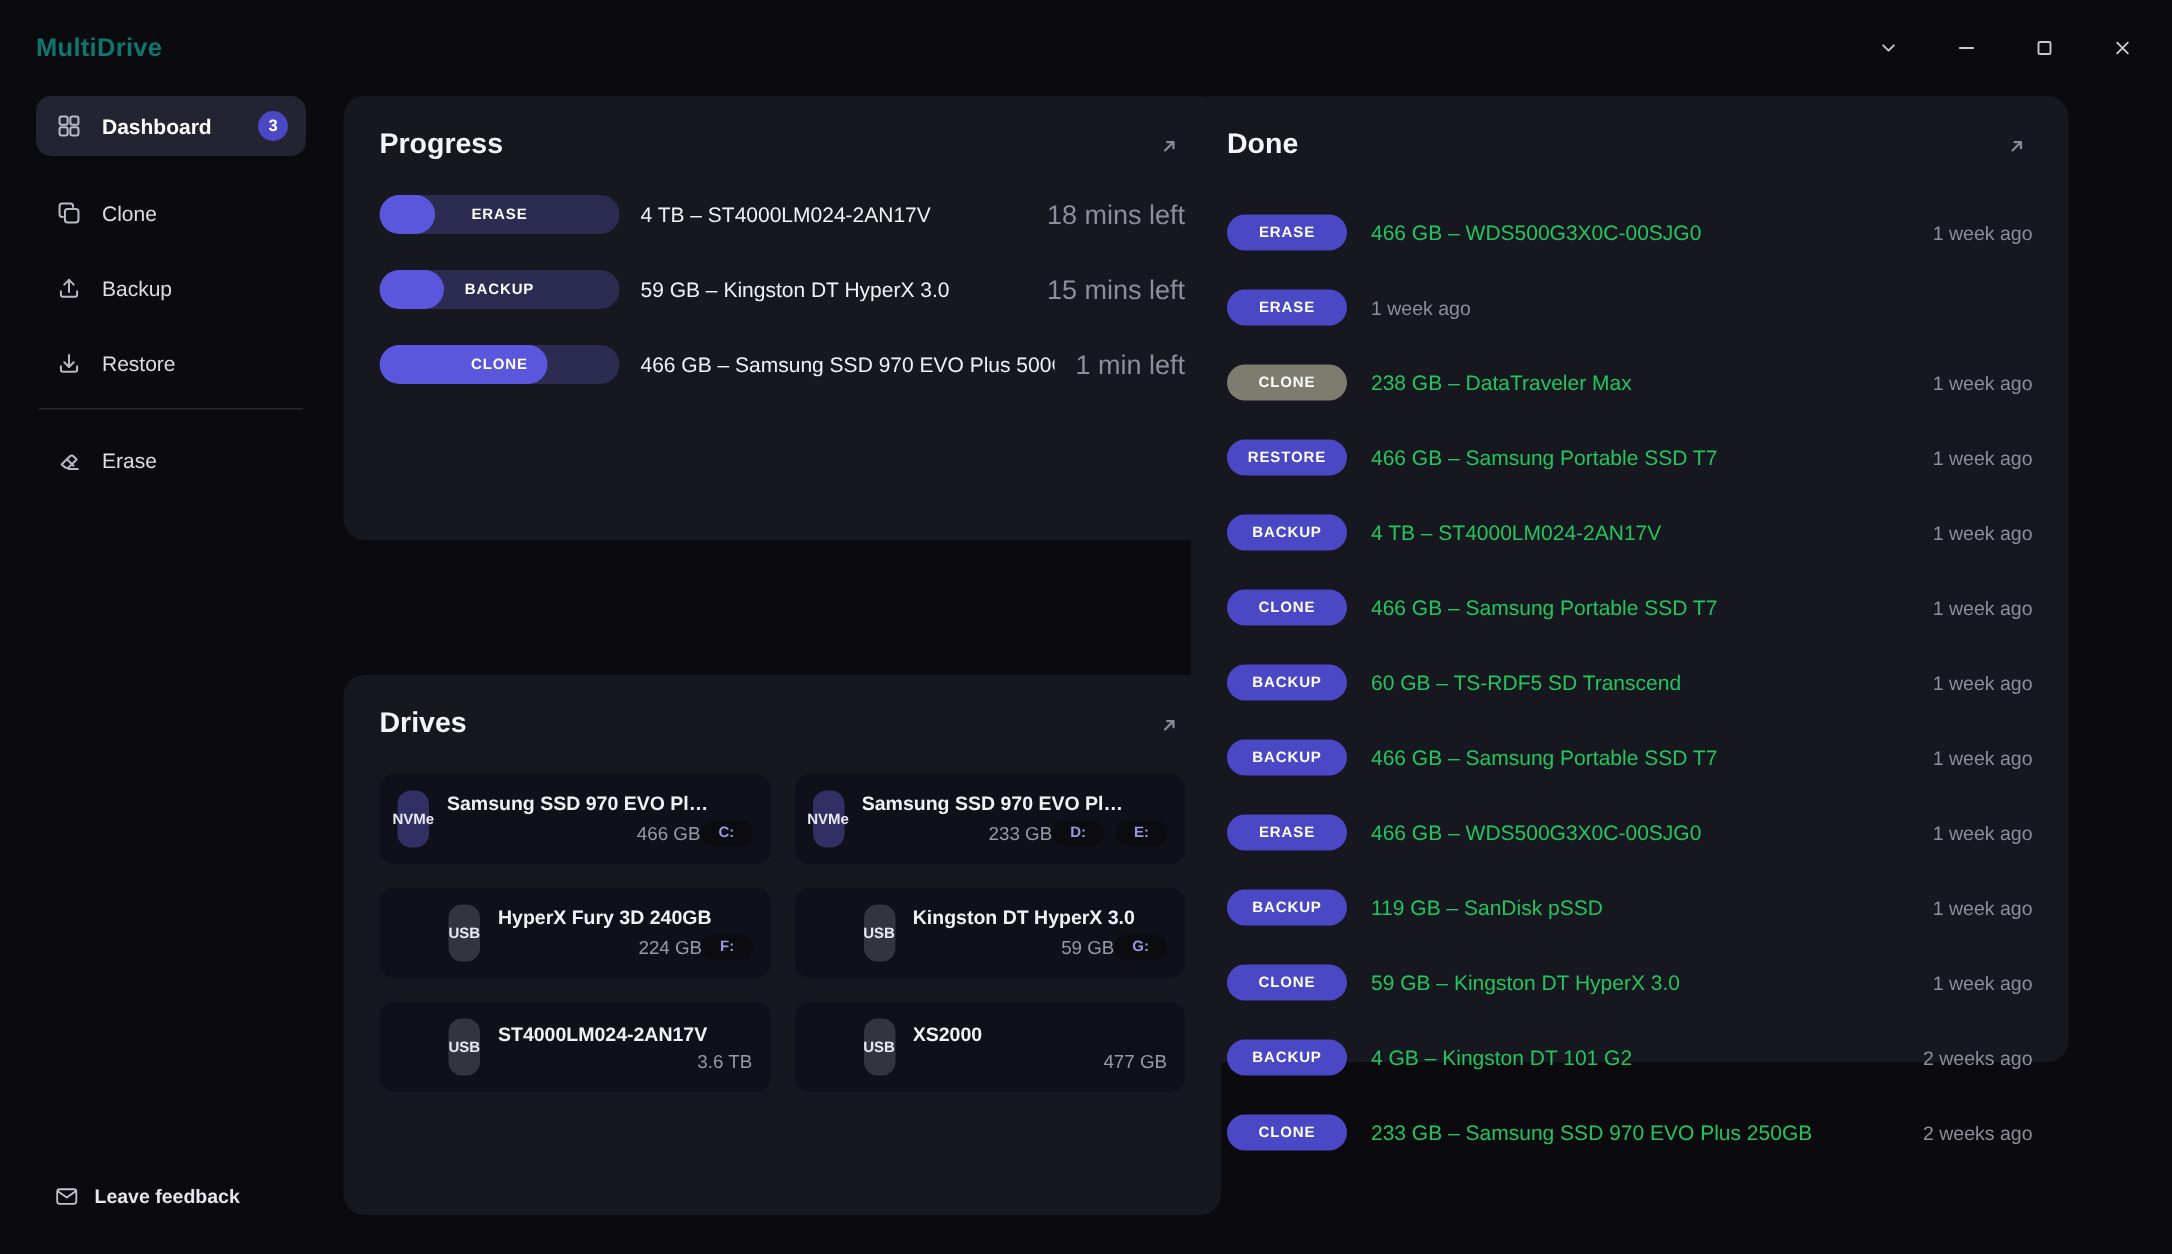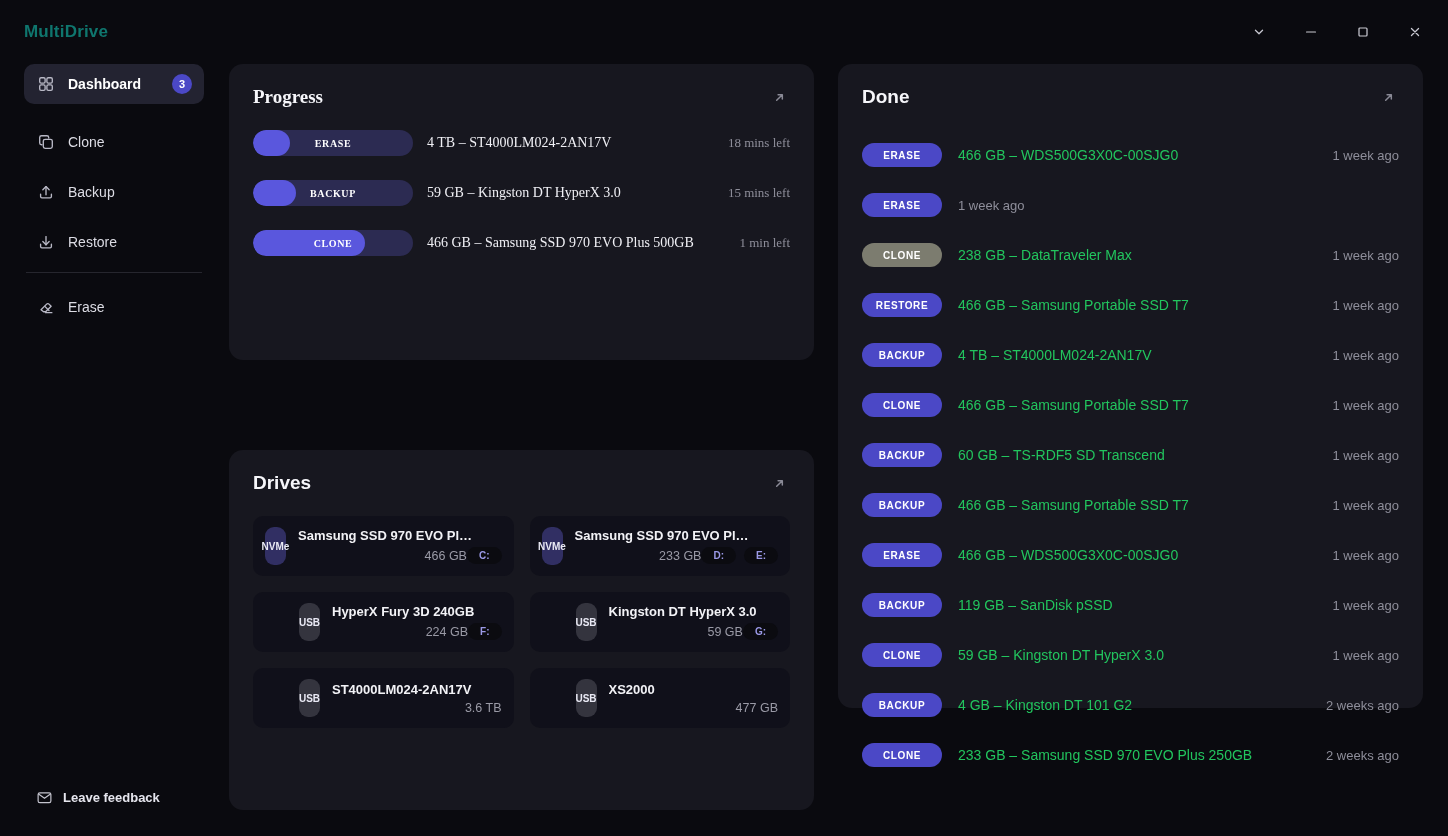--- a/index.html
+++ b/index.html
@@ -40,40 +40,40 @@
   .side-badge { min-width:20px; height:20px; border-radius:10px; background:var(--accent);
     color:#fff; font-size:11px; font-weight:bold; display:flex; align-items:center; justify-content:center; }
   .side-divider { height:1px; background:#26262e; margin:4px 2px 14px 2px; }
   .feedback { position:absolute; left:12px; bottom:30px; display:flex; align-items:center;
     gap:10px; font-size:13px; font-weight:bold; color:#e6e6ee; cursor:pointer; }
   .feedback svg { width:17px; height:17px; stroke:#c4c4ce; stroke-width:1.4; fill:none;
     stroke-linecap:round; stroke-linejoin:round; }
 
   
   .panel { position:absolute; background:var(--panel); border-radius:14px; padding:22px 24px; }
-  .panel-progress { left:229px; top:64px; width:585px; height:296px;font-family:Liberation Serif, serif; }
+  .panel-progress { left:229px; top:64px; width:585px; height:296px; }
   .panel-drives   { left:229px; top:450px; width:585px; height:360px; }
-  .panel-done     { left:838px; top:64px; width:585px; height:644px; }
+  .panel-done     { left:794px; top:64px; width:585px; height:644px; }
   .panel-header { display:flex; align-items:center; justify-content:space-between; margin-bottom:22px; }
   .panel-title { font-size:19px; font-weight:bold; color:#f6f6fa; }
   .expand-btn { background:none; border:none; cursor:pointer; width:22px; height:22px;
     display:flex; align-items:center; justify-content:center; padding:0; }
   .expand-btn svg { width:15px; height:15px; stroke:#8a8a96; stroke-width:1.6; fill:none;
     stroke-linecap:round; stroke-linejoin:round; }
 
   
   .progress-row { display:flex; align-items:center; gap:14px; height:26px; margin-bottom:24px; }
   .progress-pill { position:relative; width:160px; height:26px; border-radius:13px;
     background:var(--track); overflow:hidden; flex:none; display:flex; align-items:center; }
   .progress-fill { position:absolute; left:0; top:0; bottom:0; background:var(--accent-bright);
     border-radius:13px; }
   .progress-tag { position:relative; z-index:1; width:100%; text-align:center; font-size:10px;
     font-weight:bold; letter-spacing:.6px; color:#fff; }
   .progress-label { flex:1; font-size:14px; color:#f0f0f5; white-space:nowrap; overflow:hidden; }
-  .progress-time { font-size:13px; color:var(--gray-text); white-space:nowrap; }
+  .progress-time { font-size:18px; color:var(--gray-text); white-space:nowrap; }
 
   
   .drives-grid { display:grid; grid-template-columns:1fr 1fr; gap:16px; }
   .drive-card { background:var(--card); border-radius:10px; height:60px; padding:11px 12px;
     display:flex; align-items:center; gap:12px; cursor:pointer; }
   .drive-tile { width:21px; height:38px; border-radius:9px; flex:none; display:flex;
     align-items:center; justify-content:center; font-size:10px; font-weight:bold; color:#e9e9f4; }
   .tile-nvme { background:#312f63; }
   .tile-usb  { background:#34343e;margin-left:34px; }
   .drive-info { flex:1; min-width:0; }

